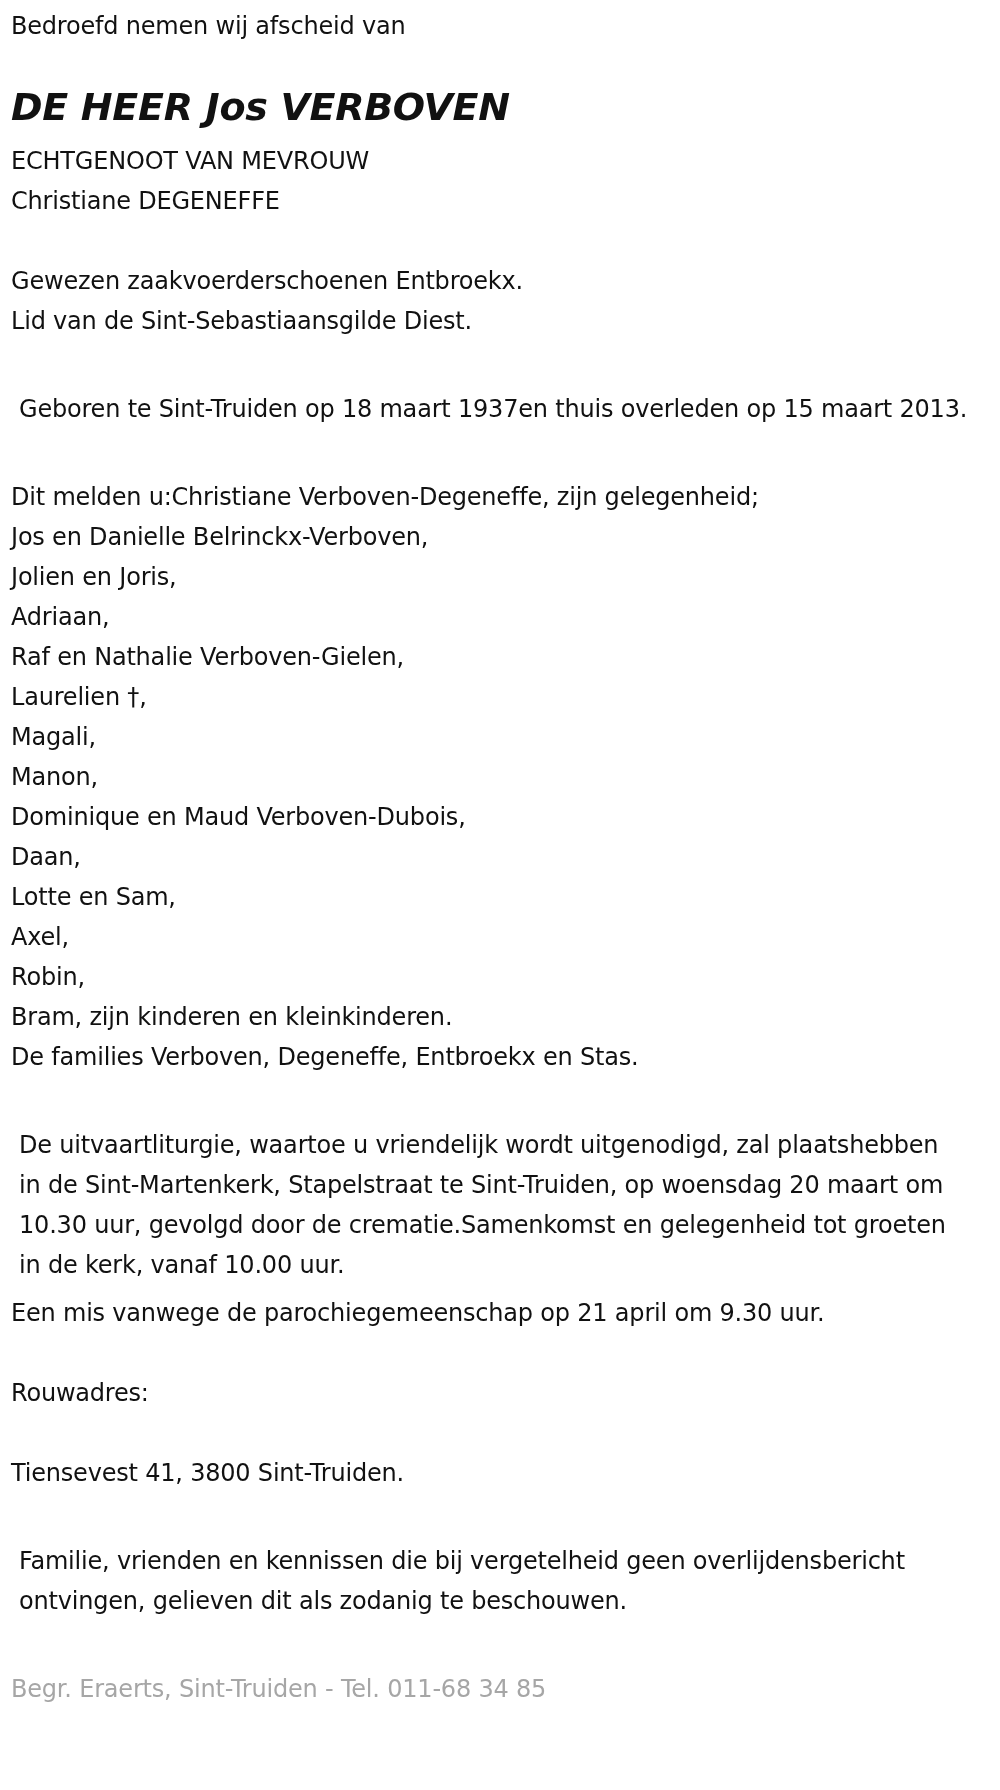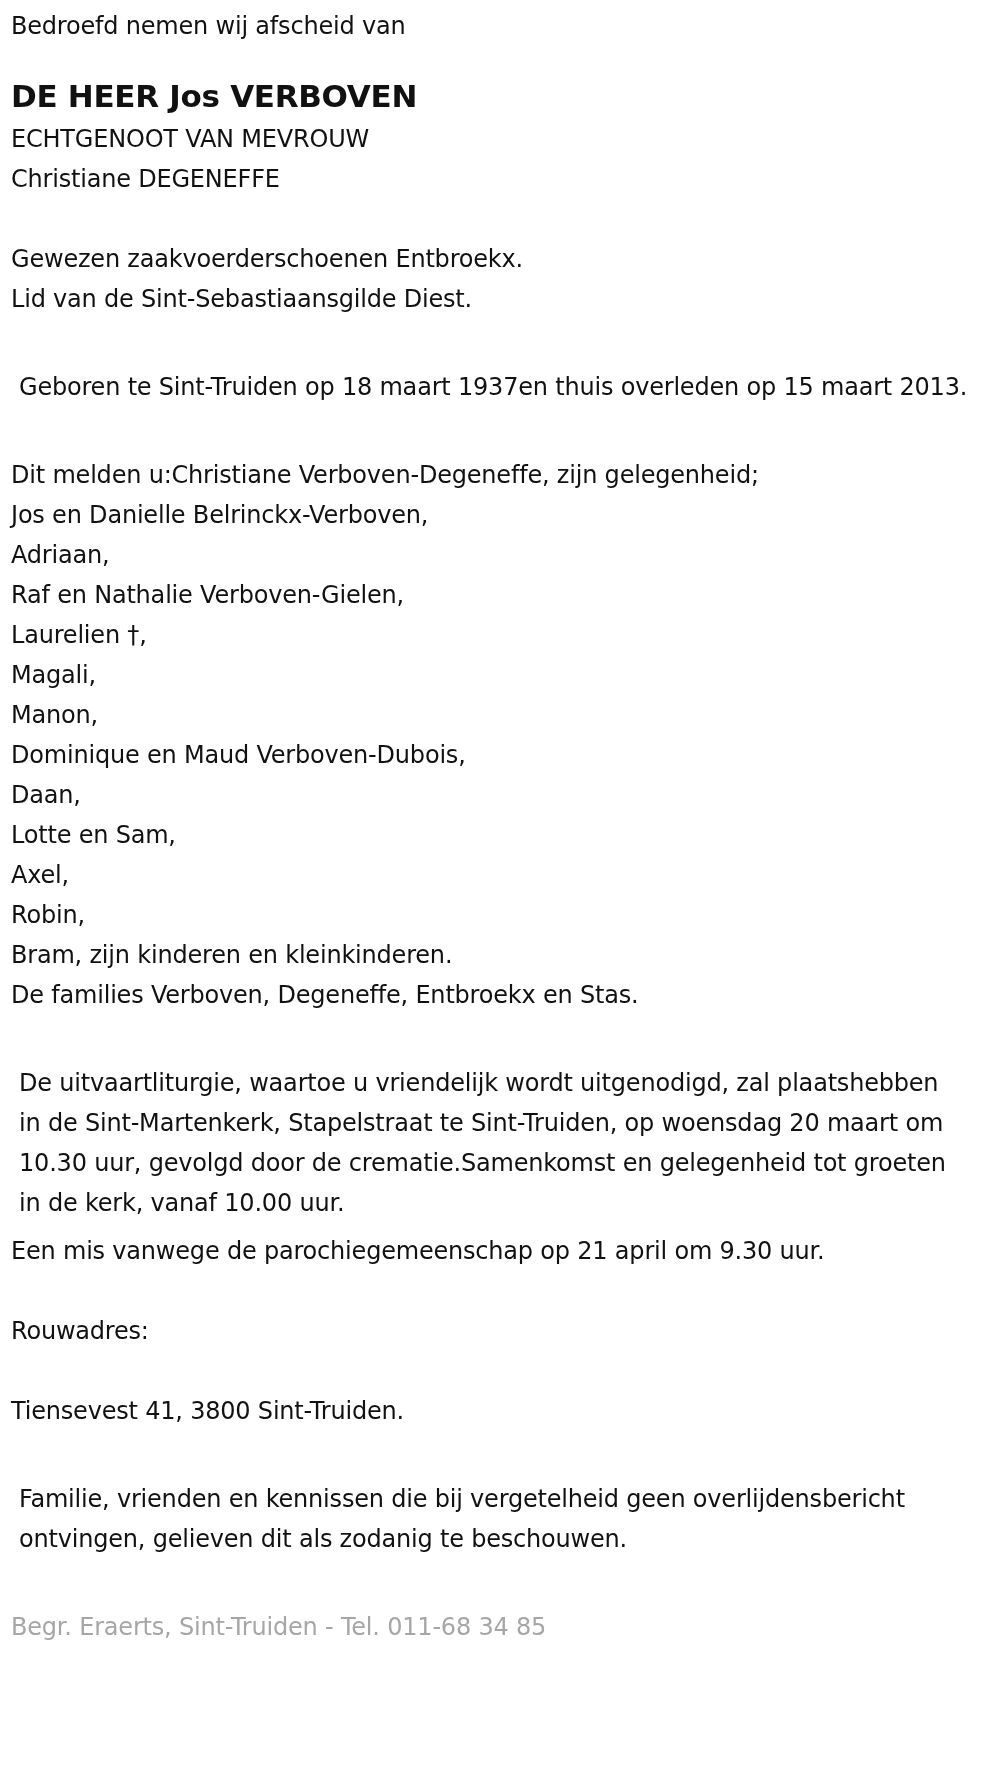--- a/index.html
+++ b/index.html
@@ -4,22 +4,22 @@
 <style>
   html, body { margin: 0; padding: 0; background: #ffffff; }
   body {
     width: 1000px; height: 1790px; overflow: hidden;
     font-family: "DejaVu Sans", sans-serif;
     color: #111111;
   }
   .page { padding: 6px 10px 0 11px; }
   .line { font-size: 24px; line-height: 40px; white-space: nowrap; letter-spacing: -0.2px; }
   .gap { height: 40px; }
-  .intro { margin-bottom: 27px; }
-  .title { font-size: 31px; font-weight: bold; line-height: 46px; letter-spacing: -0.3px; margin-bottom: 0; }
+  .intro { margin-bottom: 38px; }
+  .title { font-size: 38px; font-weight: bold; line-height: 46px; letter-spacing: -0.3px; margin-bottom: 11px; font-style: italic; }
   .para { font-size: 24px; line-height: 40px; white-space: normal; letter-spacing: -0.2px; margin: 8px; }
   .footer { color: #a6a6a6; }
 </style>
 </head>
 <body>
 
 <div class="page">
   <div class="line intro">Bedroefd nemen wij afscheid van</div>
 
   <div class="title">DE HEER Jos VERBOVEN</div>
@@ -35,20 +35,21 @@
 
   <div class="gap"></div>
 
   <p class="para" style="width:985px">Geboren te Sint-Truiden op 18 maart 1937en thuis overleden op 15 maart 2013.</p>
 
   <div class="gap"></div>
 
   <div>
     <div class="line">Dit melden u:Christiane Verboven-Degeneffe, zijn gelegenheid;</div>
     <div class="line">Jos en Danielle Belrinckx-Verboven,</div>
+    <div class="line">Jolien en Joris,</div>
     <div class="line">Adriaan,</div>
     <div class="line">Raf en Nathalie Verboven-Gielen,</div>
     <div class="line">Laurelien †,</div>
     <div class="line">Magali,</div>
     <div class="line">Manon,</div>
     <div class="line">Dominique en Maud Verboven-Dubois,</div>
     <div class="line">Daan,</div>
     <div class="line">Lotte en Sam,</div>
     <div class="line">Axel,</div>
     <div class="line">Robin,</div>

